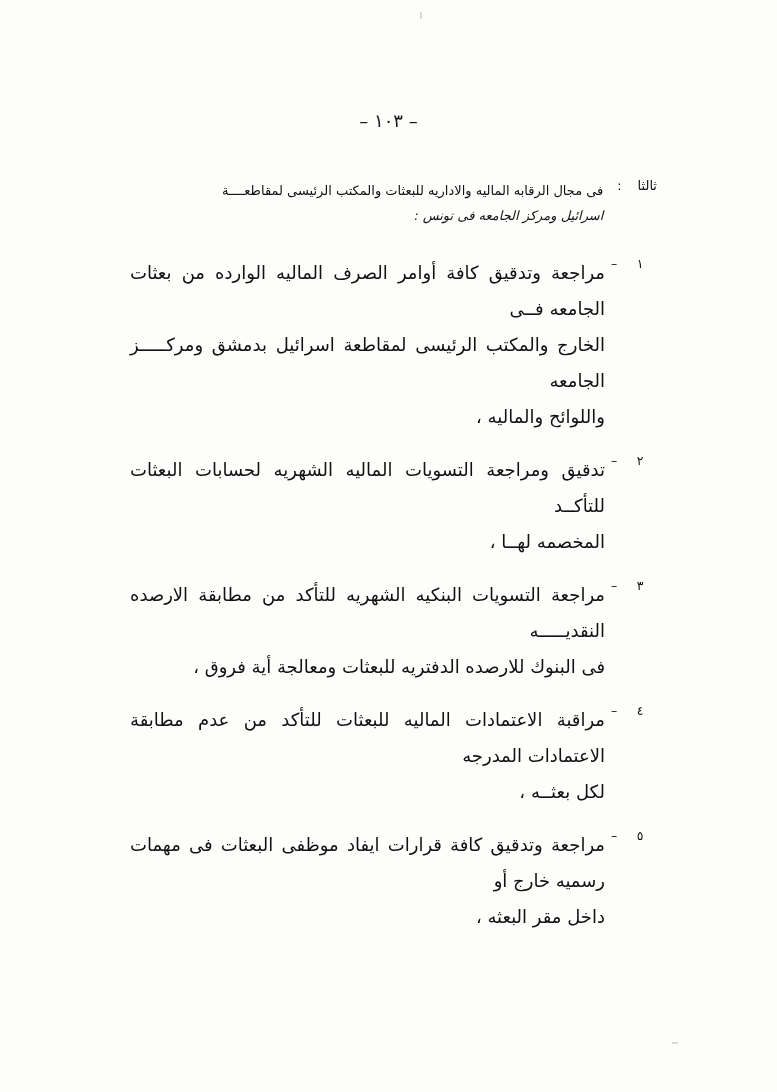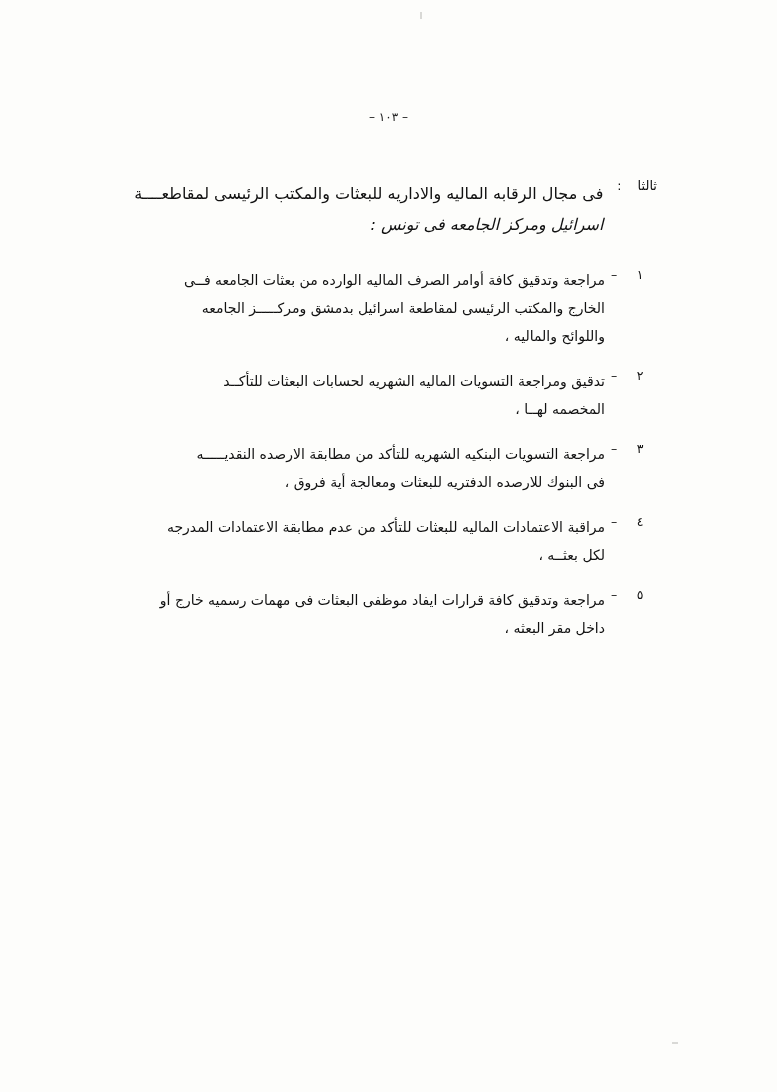--- a/index.html
+++ b/index.html
@@ -22,21 +22,21 @@
     background: #fdfdfb;
   }
 
   
   .page-number {
     position: absolute;
     top: 110px;
     left: 0;
     right: 0;
     text-align: center;
-    font-size: 12px;
+    font-size: 18px;
     letter-spacing: 2px;
     color: #1a1a1a;
   }
 
   .content {
     position: absolute;
     top: 178px;
     right: 120px;
     left: 130px;
     direction: rtl;
@@ -56,21 +56,21 @@
     padding-left: 6px;
     letter-spacing: 0.5px;
   }
   .section-head .colon {
     flex: 0 0 auto;
     font-size: 12.5px;
     padding: 0 10px 0 14px;
   }
   .section-head .head-text {
     flex: 1 1 auto;
-    font-size: 16px;
+    font-size: 13px;
     line-height: 1.95;
     text-align: justify;
     letter-spacing: 0.3px;
   }
   .section-head .head-text .line2 {
     display: block;
     font-style: italic;
   }
 
   
@@ -88,21 +88,21 @@
     padding-top: 1px;
   }
   .item .dash {
     flex: 0 0 18px;
     font-size: 12.5px;
     text-align: center;
     padding-top: 1px;
   }
   .item .body {
     flex: 1 1 auto;
-    font-size: 14px;
+    font-size: 18px;
     line-height: 2.0;
     text-align: justify;
     letter-spacing: 0.2px;
   }
   .item .body .ln {
     display: block;
   }
 
   
   .scan-mark {

